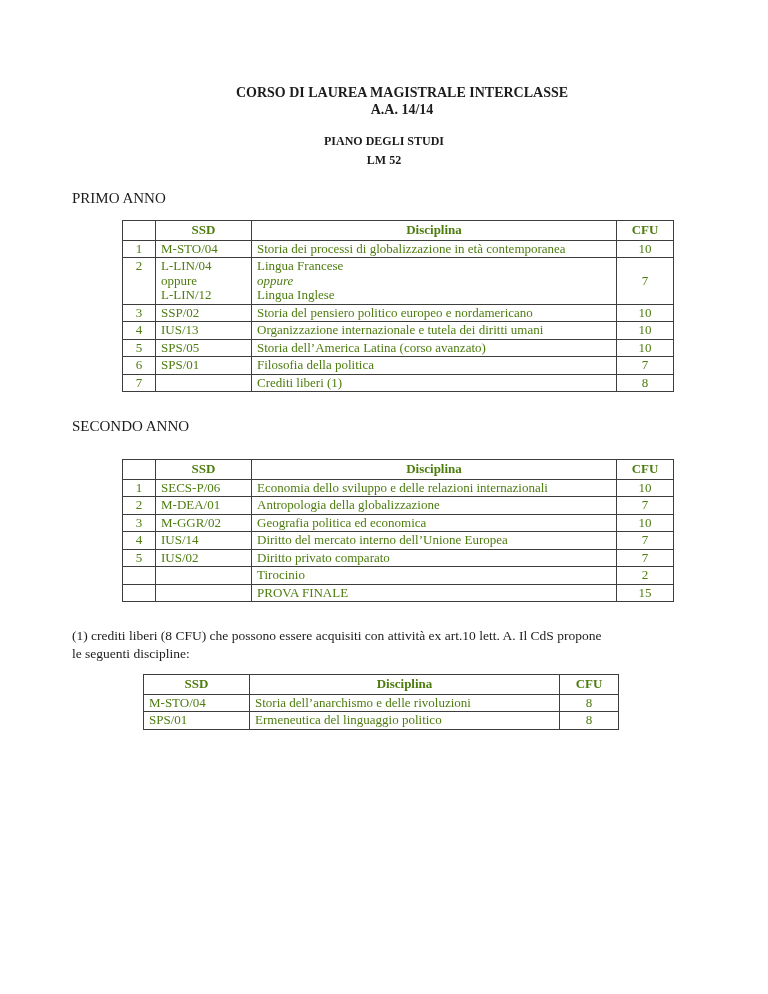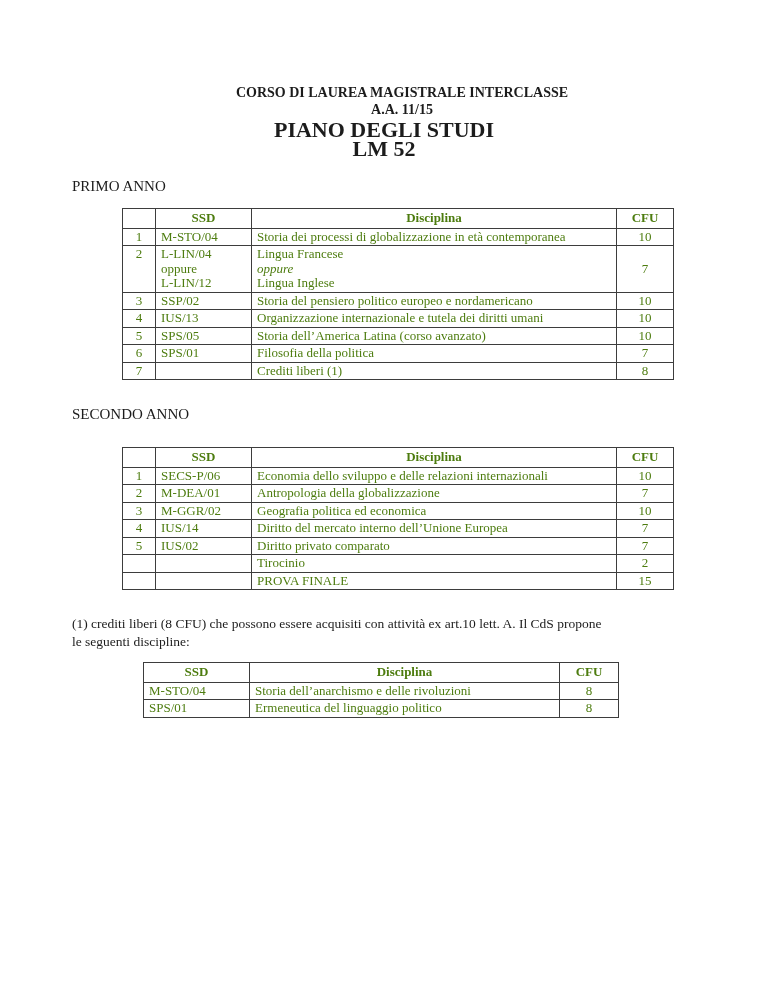--- a/index.html
+++ b/index.html
@@ -6,22 +6,22 @@
   .page {
     width:768px; height:994px; margin:0 auto; background:#ffffff;
     color:#1c1c1c; font-family:"Liberation Serif","DejaVu Serif",serif;
     position:relative; overflow:hidden; box-sizing:border-box;
   }
   .doc-header {
     padding-top:84px; text-align:center; font-weight:bold;
     font-size:14px; line-height:17px;margin-left:36px;
   }
   .doc-title {
-    margin-top:2px; text-align:center; font-weight:bold;
-    font-size:22px; line-height:19px;
+    margin-top:14px; text-align:center; font-weight:bold;
+    font-size:12px; line-height:19px;
   }
   .section-heading {
     margin:20px 0 0 72px; font-size:15px; line-height:16px;
   }
   .section-heading.second { margin-top:26px; }
   table {
     border-collapse:collapse; table-layout:fixed; font-size:13px;
     color:#4d7c0f;
   }
   th, td {
@@ -46,21 +46,21 @@
     margin:25px 60px 8px 72px; font-size:13.5px; line-height:17.5px;font-family:Liberation Serif, serif;
   }
 </style>
 </head>
 <body>
 
 <div class="page">
 
   <div class="doc-header">
     <div>CORSO DI LAUREA MAGISTRALE INTERCLASSE</div>
-    <div>A.A. 11/15</div>
+    <div>A.A. 14/14</div>
   </div>
 
   <div class="doc-title">
     <div>PIANO DEGLI STUDI</div>
     <div>LM 52</div>
   </div>
 
   <div class="section-heading">PRIMO ANNO</div>
 
   <table class="t1">

